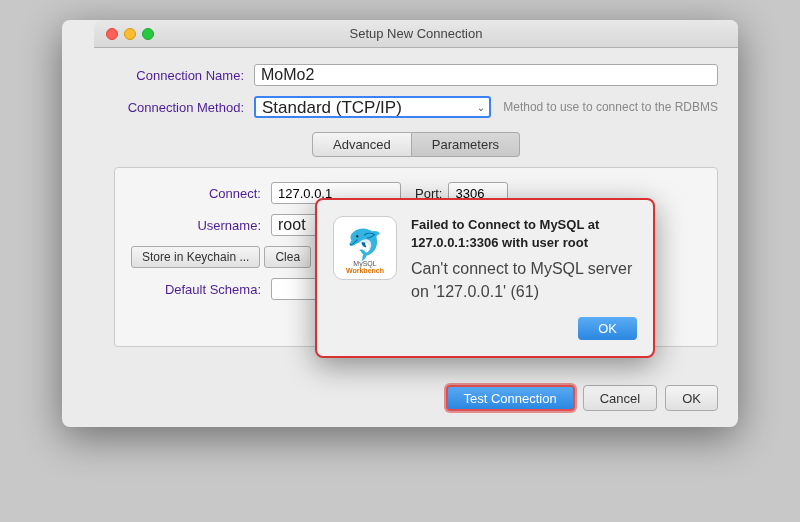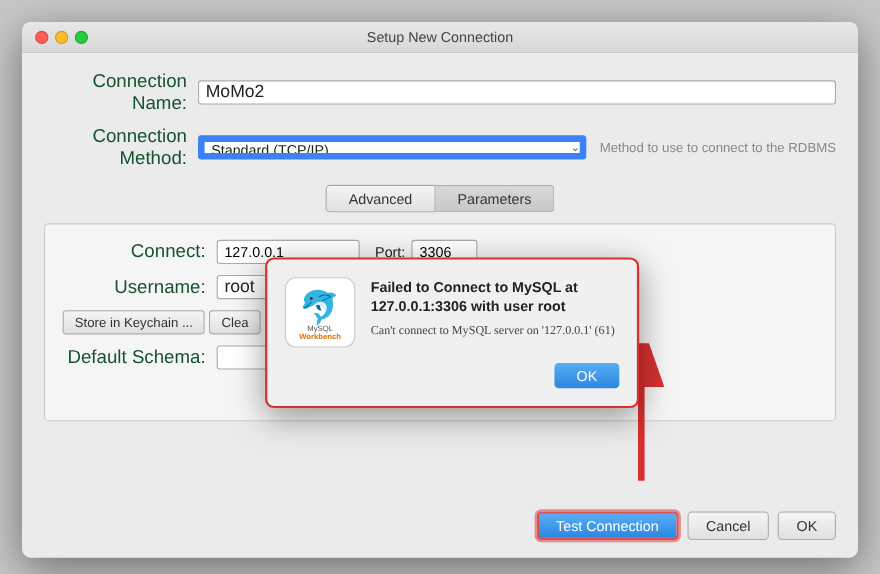--- a/index.html
+++ b/index.html
@@ -8,27 +8,28 @@
       height: 522px;
       background: #c8c8c8;
       font-family: -apple-system, 'Helvetica Neue', Arial, sans-serif;
       font-size: 13px;
       color: #222;
       overflow: hidden;
     }
 
     
     .window {
-      width: 760px;
+      width: 676px;
       margin: 20px auto 0;
       background: #ebebeb;
       border-radius: 8px;
       box-shadow: 0 10px 40px rgba(0,0,0,0.45);
       overflow: visible;
       position: relative;
+      padding-left: 32px;
     }
 
     .titlebar {
       background: linear-gradient(to bottom, #e8e8e8, #d8d8d8);
       border-radius: 8px 8px 0 0;
       height: 28px;
       display: flex;
       align-items: center;
       padding: 0 12px;
       border-bottom: 1px solid #b0b0b0;
@@ -63,22 +64,22 @@
     
     .form-row {
       display: flex;
       align-items: center;
       margin-bottom: 10px;
     }
     .form-label {
       width: 140px;
       text-align: right;
       padding-right: 10px;
-      color: #14532d;
-      font-size: 17px;
+      color: #4c1d95;
+      font-size: 13px;
       flex-shrink: 0;
     }
     .form-input {
       flex: 1;
       height: 22px;
       border: 1px solid #aaa;
       border-radius: 3px;
       background: white;
       padding: 2px 6px;
       font-size: 16px;
@@ -92,25 +93,25 @@
     }
 
     
     .select-wrap {
       position: relative;
       flex: 1;
     }
     .form-select {
       width: 100%;
       height: 22px;
-      border: 6px solid #3b82f6;
+      border: 2px solid #3b82f6;
       border-radius: 3px;
       background: white;
       padding: 0 20px 0 6px;
-      font-size: 13px;
+      font-size: 17px;
       color: #222;
       appearance: none;
       -webkit-appearance: none;
       cursor: pointer;
     }
     .select-arrow {
       position: absolute;
       right: 6px; top: 50%;
       transform: translateY(-50%);
       pointer-events: none;
@@ -187,21 +188,20 @@
     }
     .btn {
       height: 26px;
       padding: 0 16px;
       border: 1px solid #aaa;
       border-radius: 4px;
       background: linear-gradient(to bottom, #f5f5f5, #e0e0e0);
       font-size: 13px;
       cursor: pointer;
       color: #333;
-      margin-top: 44px;
     }
     .btn-test {
       background: linear-gradient(to bottom, #5aacf5, #2b87e0);
       border: 2px solid #e05050;
       color: white;
       font-weight: 500;
       box-shadow: 0 0 0 2px rgba(220,50,50,0.5);
     }
 
     
@@ -225,24 +225,23 @@
       gap: 14px;
     }
     .dialog-text { flex: 1; }
     .dialog-title {
       font-size: 13px;
       font-weight: bold;
       margin-bottom: 6px;
       line-height: 1.4;
     }
     .dialog-body {
-      font-size: 11px;
+      font-size: 16px;
       color: #444;
       line-height: 1.4;
-      font-family: Liberation Serif, serif;
     }
     .dialog-footer {
       display: flex;
       justify-content: flex-end;
       margin-top: 14px;
     }
     .btn-ok {
       background: linear-gradient(to bottom, #5aacf5, #2b87e0);
       color: white;
       border: none;

